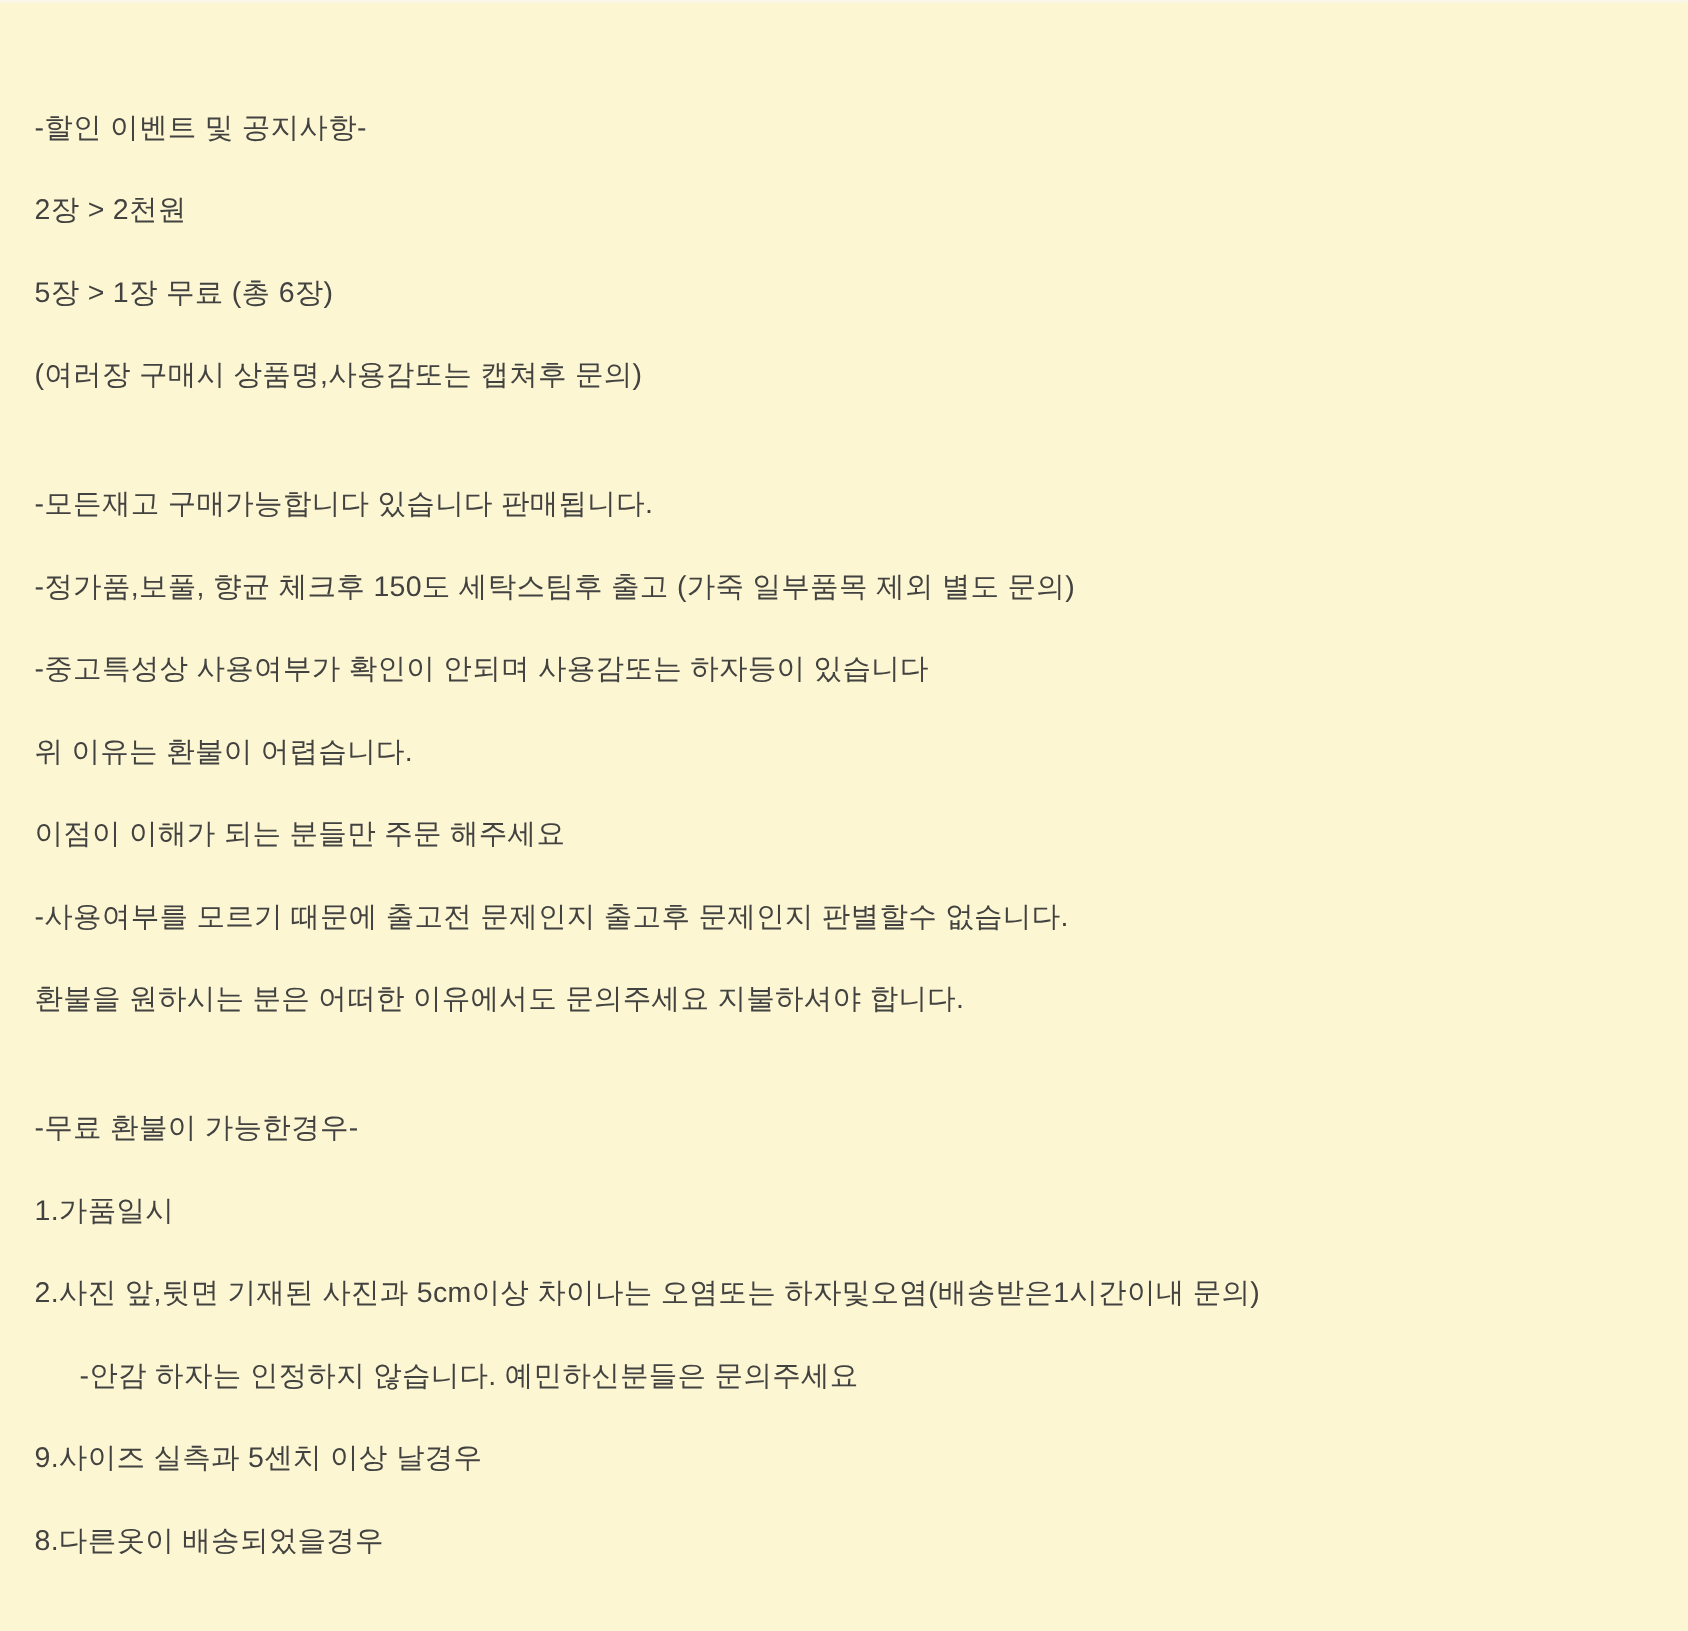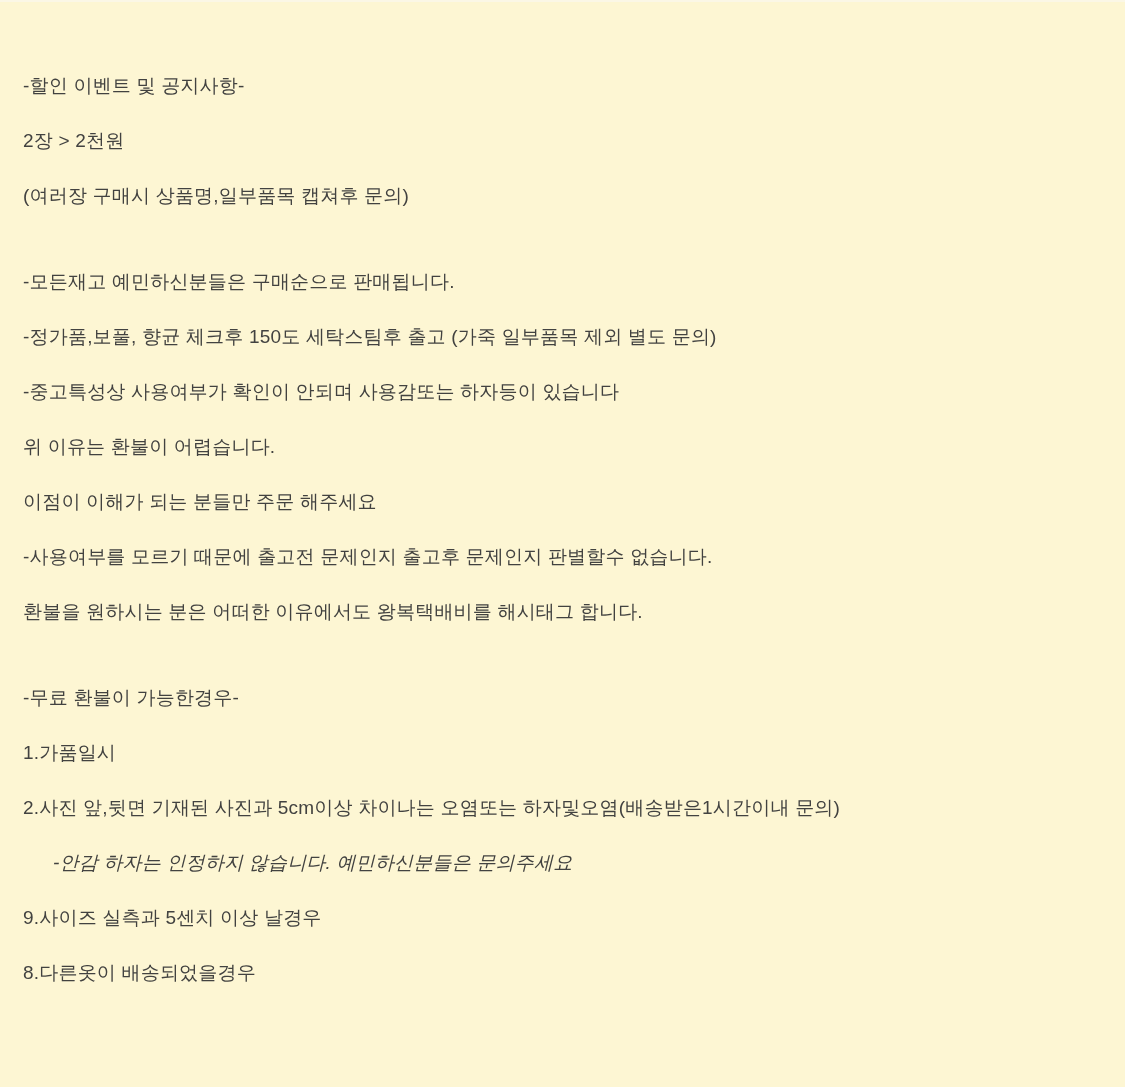--- a/index.html
+++ b/index.html
@@ -26,42 +26,42 @@
   }
   .line {
     margin: 12px;
     font-size: 19px;
     line-height: 43px;
     letter-spacing: 0.2px;
     white-space: nowrap;
   }
   .line.indent {
     padding-left: 30px;
-    font-style: italic;
   }
 </style>
 </head>
 <body>
 
 <main class="notice">
 
   <section class="sec">
     <p class="line">-할인 이벤트 및 공지사항-</p>
     <p class="line">2장 &gt; 2천원</p>
-    <p class="line">(여러장 구매시 상품명,일부품목 캡쳐후 문의)</p>
+    <p class="line">5장 &gt; 1장 무료 (총 6장)</p>
+    <p class="line">(여러장 구매시 상품명,사용감또는 캡쳐후 문의)</p>
   </section>
 
   <section class="sec">
-    <p class="line">-모든재고 예민하신분들은 구매순으로 판매됩니다.</p>
+    <p class="line">-모든재고 구매가능합니다 있습니다 판매됩니다.</p>
     <p class="line">-정가품,보풀, 향균 체크후 150도 세탁스팀후 출고 (가죽 일부품목 제외 별도 문의)</p>
     <p class="line">-중고특성상 사용여부가 확인이 안되며 사용감또는 하자등이 있습니다</p>
     <p class="line">위 이유는 환불이 어렵습니다.</p>
     <p class="line">이점이 이해가 되는 분들만 주문 해주세요</p>
     <p class="line">-사용여부를 모르기 때문에 출고전 문제인지 출고후 문제인지 판별할수 없습니다.</p>
-    <p class="line">환불을 원하시는 분은 어떠한 이유에서도 왕복택배비를 해시태그 합니다.</p>
+    <p class="line">환불을 원하시는 분은 어떠한 이유에서도 문의주세요 지불하셔야 합니다.</p>
   </section>
 
   <section class="sec">
     <p class="line">-무료 환불이 가능한경우-</p>
     <p class="line">1.가품일시</p>
     <p class="line">2.사진 앞,뒷면 기재된 사진과 5cm이상 차이나는 오염또는 하자및오염(배송받은1시간이내 문의)</p>
     <p class="line indent">-안감 하자는 인정하지 않습니다. 예민하신분들은 문의주세요</p>
     <p class="line">9.사이즈 실측과 5센치 이상 날경우</p>
     <p class="line">8.다른옷이 배송되었을경우</p>
   </section>

